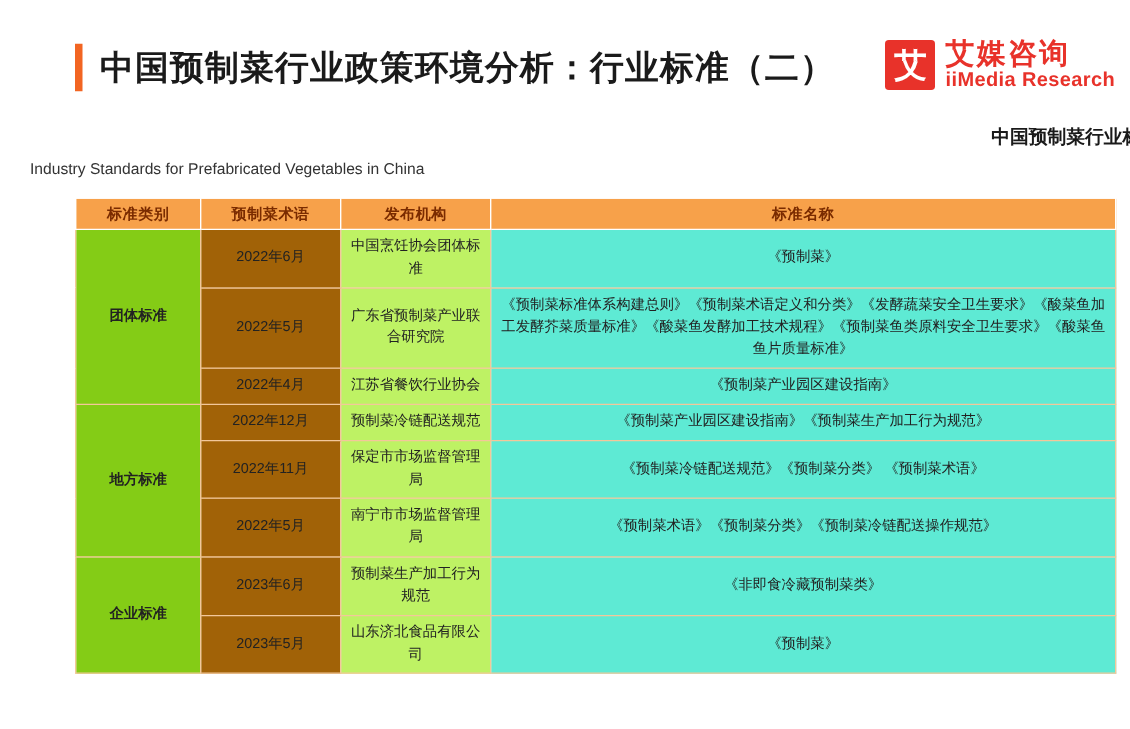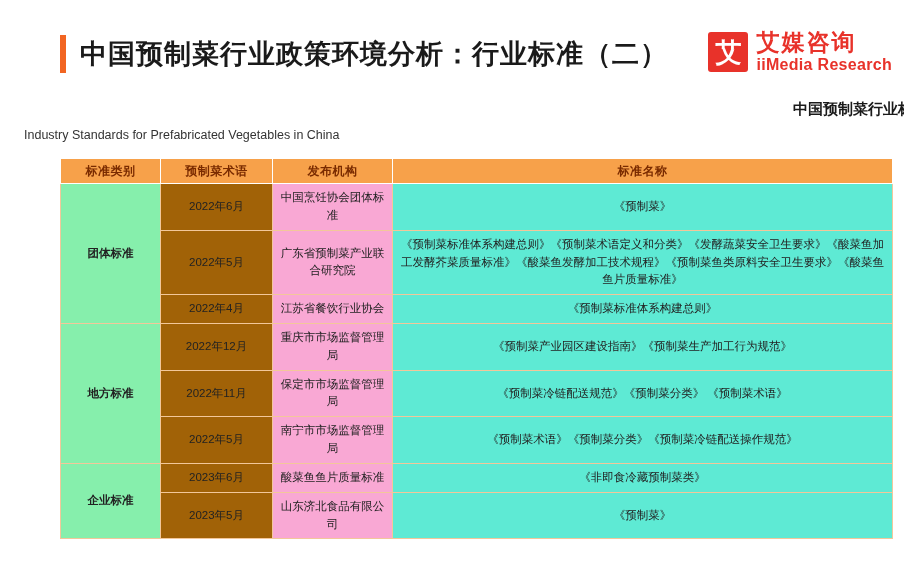--- a/index.html
+++ b/index.html
@@ -115,31 +115,31 @@
   table.std-table td {
     border: 1px solid #f3c79a;
     font-size: 11.5px;
     color: #222222;
     text-align: center;
     vertical-align: middle;
     padding: 5px 6px;
     line-height: 1.55;
   }
   td.cat {
-    background: #86efac;
+    background: #84cc16;
     font-weight: bold;
     font-size: 12px;
     color: #3a2a1a;
     font-family: Liberation Mono, monospace;
   }
   td.date {
     background: #a16207;
   }
   td.org {
-    background: #f9a8d4;
+    background: #bef264;
   }
   td.name {
     background: #5eead4;
     text-align: center;
     padding-left: 10px;
     padding-right: 10px;
   }
   .col-cat   { width: 100px; }
   .col-date  { width: 112px; }
   .col-org   { width: 120px; }
@@ -216,44 +216,44 @@
           <td class="name">《预制菜》</td>
         </tr>
         <tr>
           <td class="date">2022年5月</td>
           <td class="org">广东省预制菜产业联合研究院</td>
           <td class="name">《预制菜标准体系构建总则》《预制菜术语定义和分类》《发酵蔬菜安全卫生要求》《酸菜鱼加工发酵芥菜质量标准》《酸菜鱼发酵加工技术规程》《预制菜鱼类原料安全卫生要求》《酸菜鱼鱼片质量标准》</td>
         </tr>
         <tr>
           <td class="date">2022年4月</td>
           <td class="org">江苏省餐饮行业协会</td>
-          <td class="name">《预制菜标准体系构建总则》</td>
+          <td class="name">《预制菜产业园区建设指南》</td>
         </tr>
 
         <tr>
           <td class="cat" rowspan="3">地方标准</td>
           <td class="date">2022年12月</td>
-          <td class="org">重庆市市场监督管理局</td>
+          <td class="org">预制菜冷链配送规范</td>
           <td class="name">《预制菜产业园区建设指南》《预制菜生产加工行为规范》</td>
         </tr>
         <tr>
           <td class="date">2022年11月</td>
           <td class="org">保定市市场监督管理局</td>
           <td class="name">《预制菜冷链配送规范》《预制菜分类》 《预制菜术语》</td>
         </tr>
         <tr>
           <td class="date">2022年5月</td>
           <td class="org">南宁市市场监督管理局</td>
           <td class="name">《预制菜术语》《预制菜分类》《预制菜冷链配送操作规范》</td>
         </tr>
 
         <tr>
           <td class="cat" rowspan="2">企业标准</td>
           <td class="date">2023年6月</td>
-          <td class="org">酸菜鱼鱼片质量标准</td>
+          <td class="org">预制菜生产加工行为规范</td>
           <td class="name">《非即食冷藏预制菜类》</td>
         </tr>
         <tr>
           <td class="date">2023年5月</td>
           <td class="org">山东济北食品有限公司</td>
           <td class="name">《预制菜》</td>
         </tr>
       </tbody>
     </table>
   </div>

